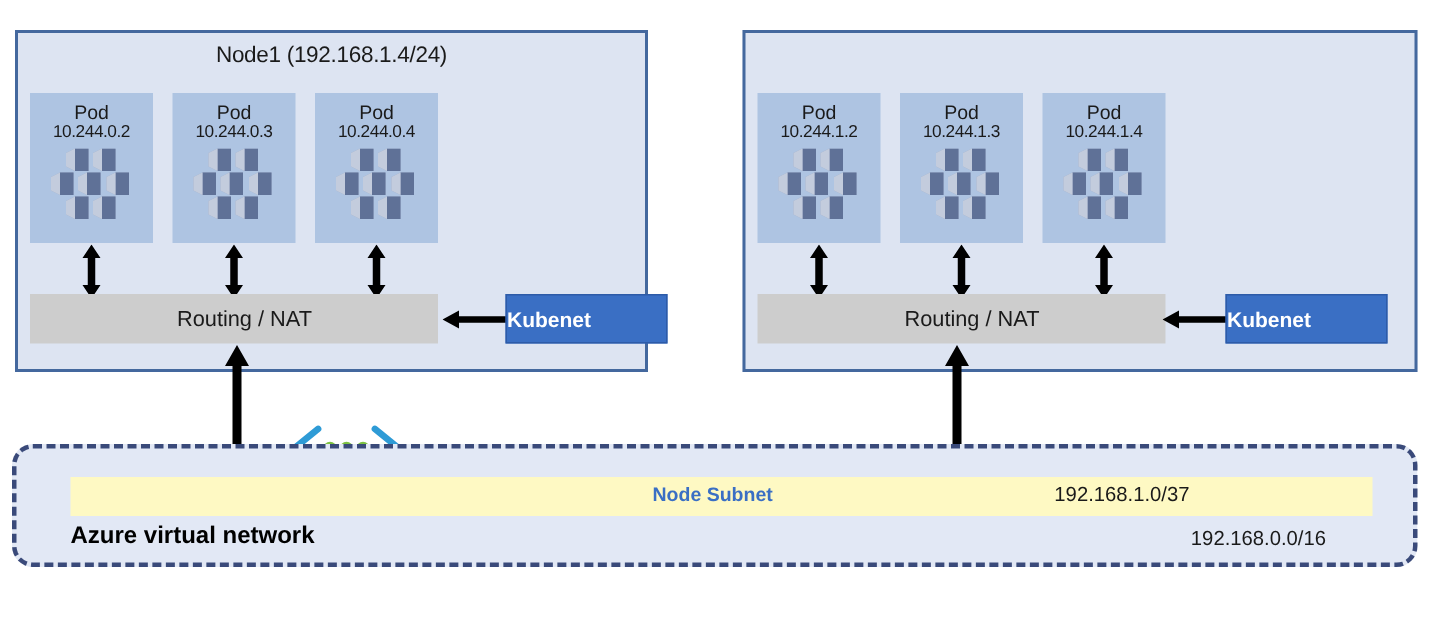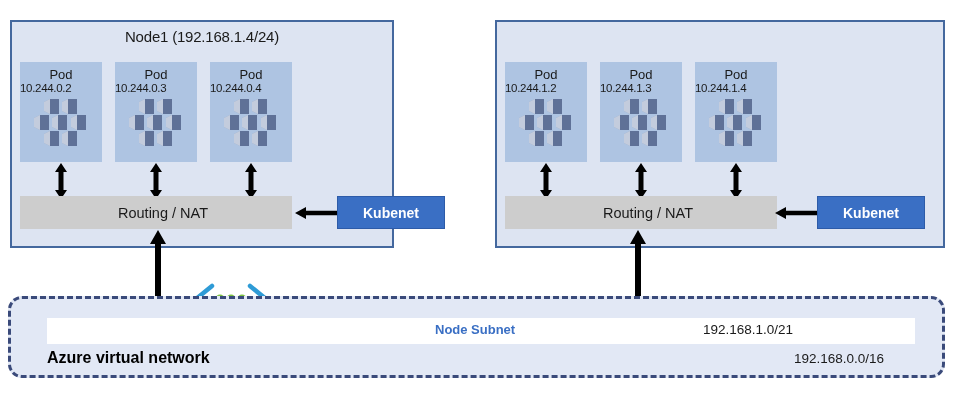--- a/index.html
+++ b/index.html
@@ -20,21 +20,21 @@
 
   
   .node-box {
     position: absolute;
     top: 20px;
     height: 228px;
     background: #dde4f2;
     border: 2px solid #44689e;
     box-sizing: border-box;
   }
-  #node1 { left: 10px;  width: 384px; }
+  #node1 { left: 10px;  width: 422px; }
   #node2 { left: 495px; width: 450px; }
 
   .node-title {
     position: absolute;
     top: 6px; left: 0; right: 0;
     text-align: center;
     font-size: 15px;
     color: #1a1a1a;
     letter-spacing: -0.2px;
   }
@@ -53,20 +53,21 @@
   .pod-3 { left: 198px; }
 
   .pod-label {
     text-align: center;
     font-size: 13px;
     color: #1a1a1a;
     margin-top: 5px;
     line-height: 15px;
   }
   .pod-ip {
+    text-align: center;
     font-size: 11.5px;
     color: #1a1a1a;
     line-height: 13px;
     letter-spacing: -0.3px;
   }
   .pod-icon {
     margin: 4px auto 0;
     display: block;
   }
 
@@ -91,21 +92,21 @@
   .kubenet-box {
     position: absolute;
     top: 174px;
     left: 325px;
     width: 108px;
     height: 33px;
     background: #3a6fc4;
     border: 1px solid #2d5ba8;
     display: flex;
     align-items: center;
-    justify-content: center;
+    justify-content: flex-start;
     color: #ffffff;
     font-size: 14px;
     font-weight: bold;
     box-sizing: border-box;
   }
   #node2 .kubenet-box { left: 320px; }
 
   
   .arrow { position: absolute; }
 
@@ -119,21 +120,21 @@
     width: 937px; height: 82px;
     background: #e2e8f5;
     border: 3px dashed #3a4a7a;
     border-radius: 14px;
     box-sizing: border-box;
   }
   #subnet-bar {
     position: absolute;
     left: 36px; top: 19px;
     width: 868px; height: 26px;
-    background: #ffffff;
+    background: #fef9c3;
   }
   #subnet-label {
     position: absolute;
     left: 388px; top: 4px;
     font-size: 13px;
     font-weight: bold;
     color: #3a6fc4;
   }
   #subnet-cidr {
     position: absolute;
@@ -323,19 +324,19 @@
     <path d="M22,3 L6,16 L22,29" stroke="#2e9bd6" stroke-width="4.5" fill="none" stroke-linecap="round" stroke-linejoin="round"></path>
     <path d="M60,3 L76,16 L60,29" stroke="#2e9bd6" stroke-width="4.5" fill="none" stroke-linecap="round" stroke-linejoin="round"></path>
     <circle cx="30" cy="16" r="4.5" fill="#7dc242"></circle>
     <circle cx="41" cy="16" r="4.5" fill="#7dc242"></circle>
     <circle cx="52" cy="16" r="4.5" fill="#7dc242"></circle>
   </svg>
 
   <div id="vnet-box">
     <div id="subnet-bar">
       <span id="subnet-label">Node Subnet</span>
-      <span id="subnet-cidr">192.168.1.0/21</span>
+      <span id="subnet-cidr">192.168.1.0/37</span>
     </div>
     <div id="vnet-label">Azure virtual network</div>
     <div id="vnet-cidr">192.168.0.0/16</div>
   </div>
 
 </div>
 
 </body></html>

